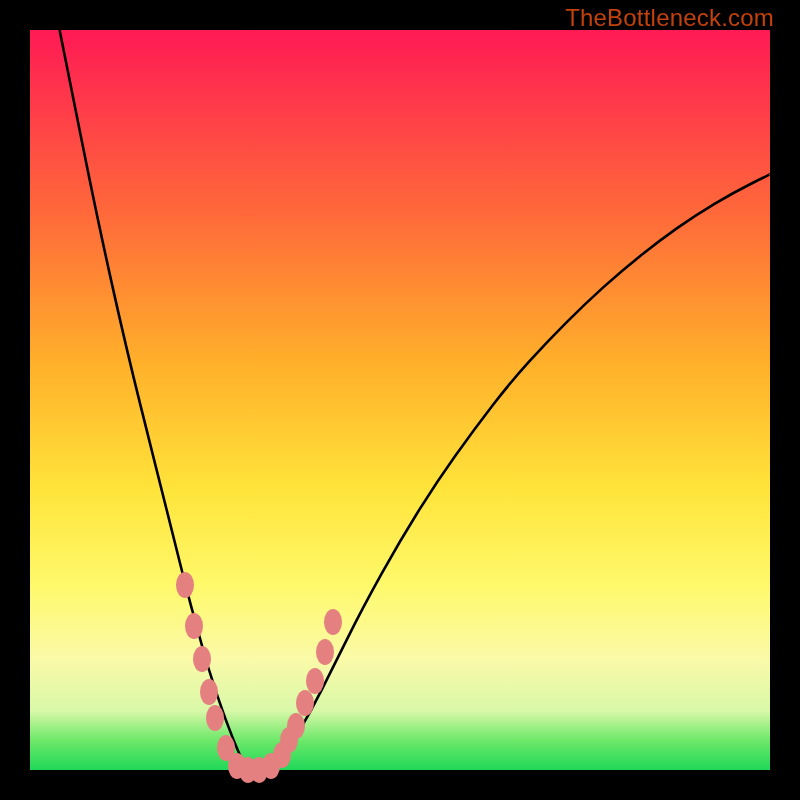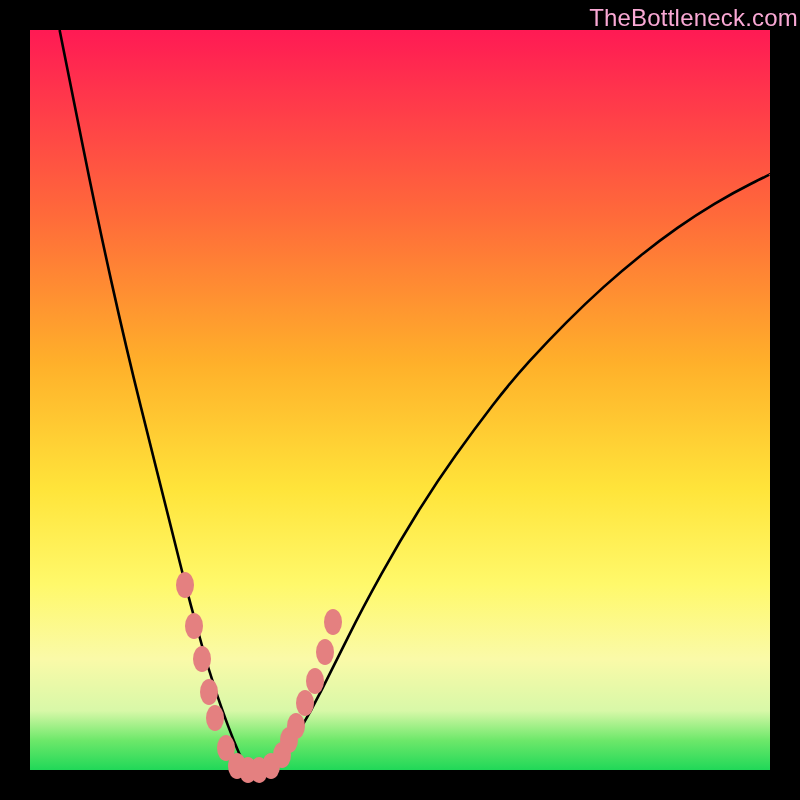--- a/index.html
+++ b/index.html
@@ -27,22 +27,22 @@
       #fff96b 75%,
       #fafaa8 85%,
       #d8f8a8 92%,
       #6de86a 96%,
       #20d858 100%
     );
   }
   .watermark {
     position: absolute;
     top: 4px;
-    right: 2px;
-    color: #f9a8d4;
+    right: 26px;
+    color: #c2410c;
     font-size: 24px;
     font-weight: 400;
     letter-spacing: 0.2px;
     z-index: 20;
   }
   .plot {
     position: absolute;
     left: 30px;
     top: 30px;
     width: 740px;

